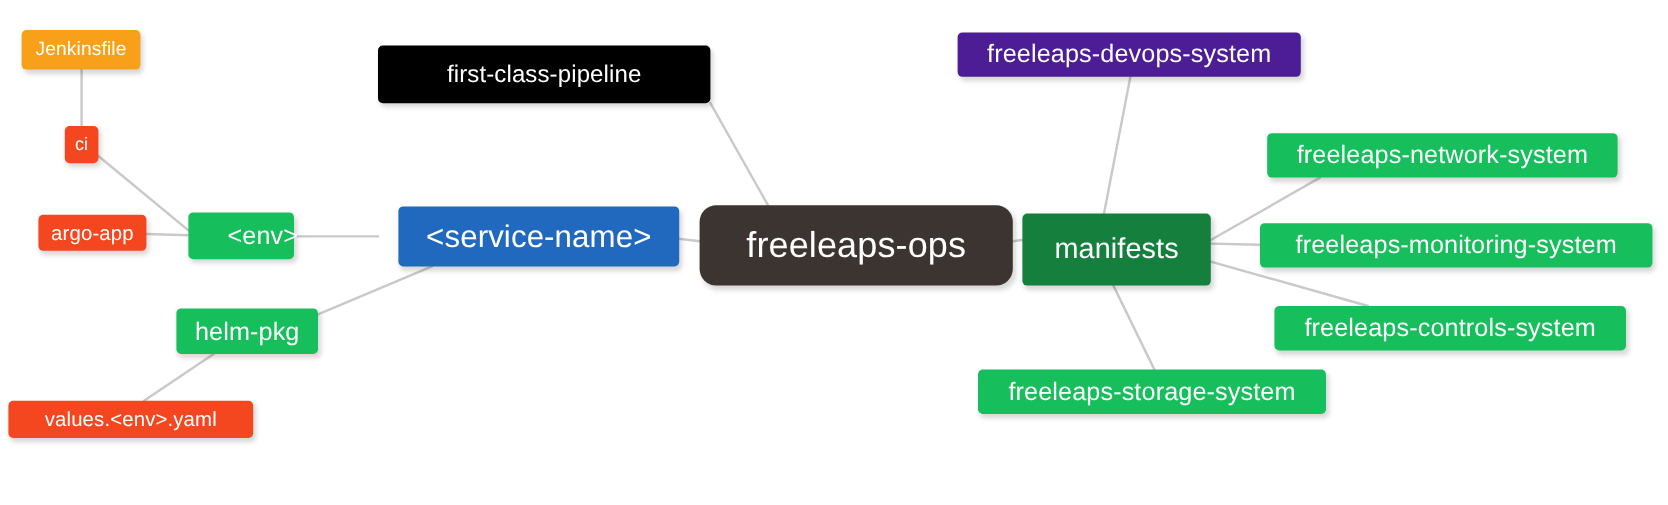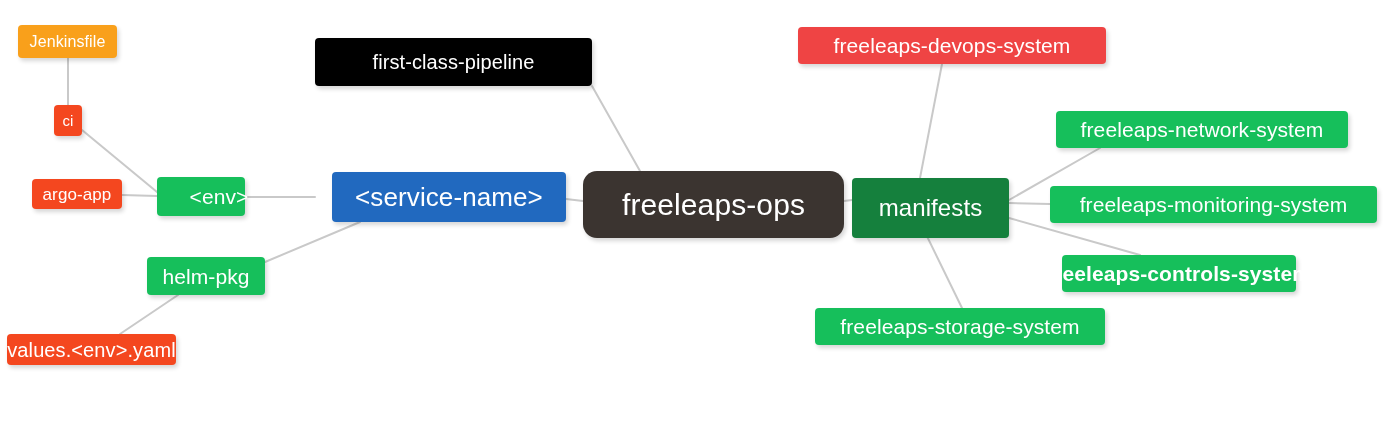--- a/index.html
+++ b/index.html
@@ -87,32 +87,32 @@
       </div>
       <div class="node" style="left: 18px; top: 25px; width: 99px; height: 33px; background: rgb(249, 160, 27); font-size: 16px;">
         <span>Jenkinsfile</span>
       </div>
       <div class="node" style="left: 54px; top: 105px; width: 28px; height: 31px; background: rgb(244, 71, 31); font-size: 15px;">
         <span>ci</span>
       </div>
       <div class="node" style="left: 32px; top: 179px; width: 90px; height: 30px; background: rgb(244, 71, 31); font-size: 17px;">
         <span>argo-app</span>
       </div>
-      <div class="node" style="left: 7px; top: 334px; width: 169px; height: 31px; background: rgb(244, 71, 31); font-size: 20px;">
+      <div class="node" style="left: 7px; top: 334px; width: 204px; height: 31px; background: rgb(244, 71, 31); font-size: 17px;">
         <span>values.&lt;env&gt;.yaml</span>
       </div>
-      <div class="node" style="left: 798px; top: 27px; width: 308px; height: 37px; background: #ef4444; font-size: 21px;">
+      <div class="node" style="left: 798px; top: 27px; width: 286px; height: 37px; background: #4c1d95; font-size: 21px;">
         <span>freeleaps-devops-system</span>
       </div>
       <div class="node" style="left: 1056px; top: 111px; width: 292px; height: 37px; background: rgb(22, 191, 91); font-size: 21px;">
         <span>freeleaps-network-system</span>
       </div>
       <div class="node" style="left: 1050px; top: 186px; width: 327px; height: 37px; background: rgb(22, 191, 91); font-size: 21px;">
         <span>freeleaps-monitoring-system</span>
       </div>
-      <div class="node" style="left: 1062px; top: 255px; width: 234px; height: 37px; background: rgb(22, 191, 91); font-size: 21px; font-weight: bold;">
+      <div class="node" style="left: 1062px; top: 255px; width: 293px; height: 37px; background: rgb(22, 191, 91); font-size: 21px;">
         <span>freeleaps-controls-system</span>
       </div>
       <div class="node" style="left: 815px; top: 308px; width: 290px; height: 37px; background: rgb(22, 191, 91); font-size: 21px;">
         <span>freeleaps-storage-system</span>
       </div>
     </div>
 </div>
 
 </body></html>

